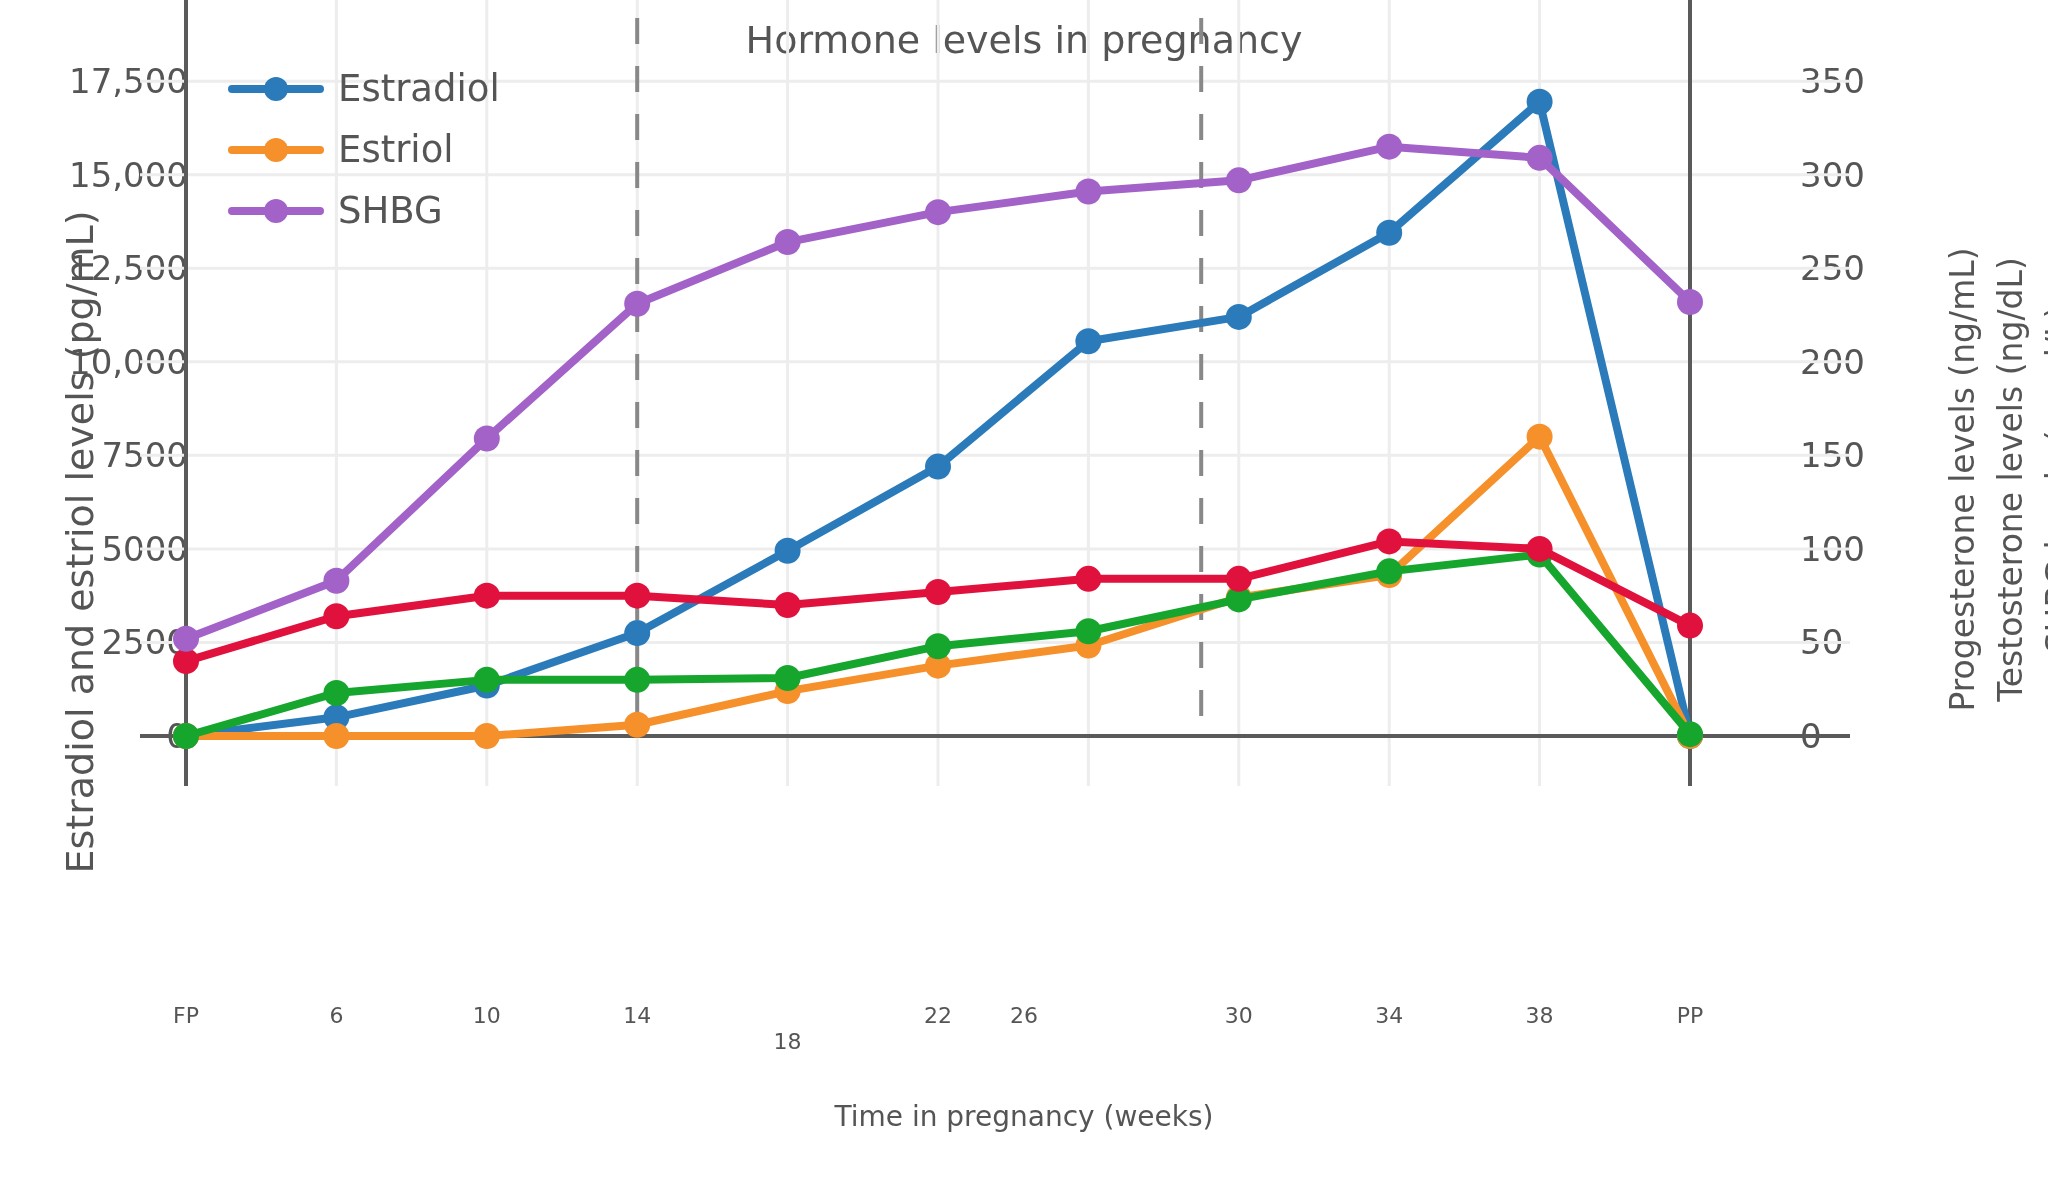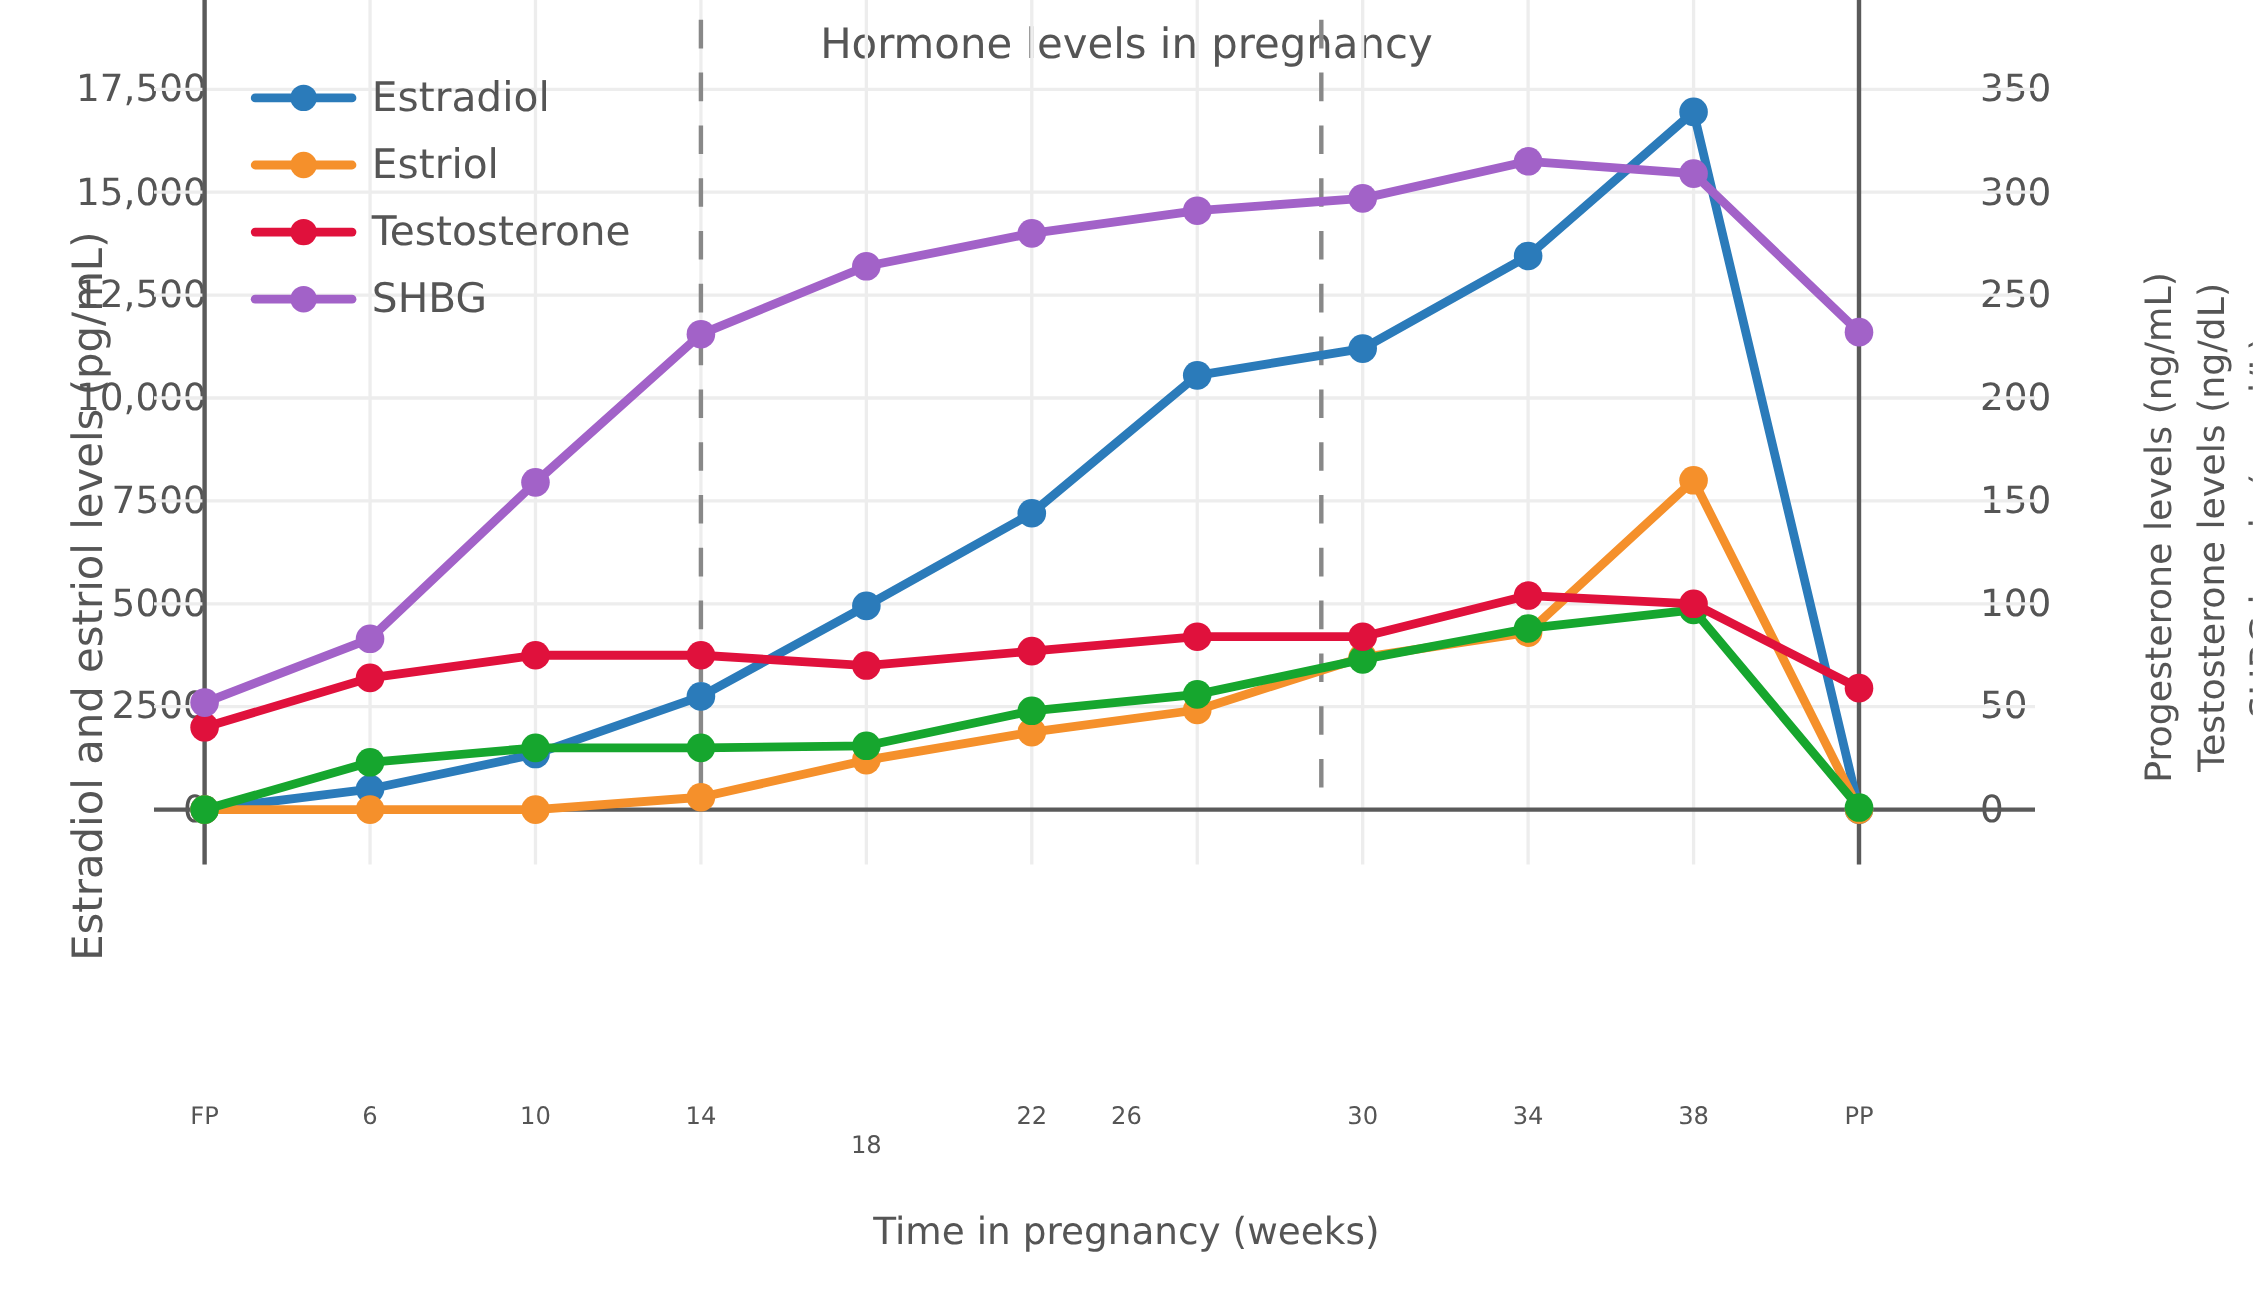--- a/index.html
+++ b/index.html
@@ -2,21 +2,21 @@
 <html><head>
 <meta charset="utf-8">
 <style>
   html,body{margin:0;padding:0;background:#ffffff;}
   body{width:2048px;height:1196px;overflow:hidden;
        font-family:"DejaVu Sans","Liberation Sans",sans-serif;}
   #root{position:relative;width:2048px;height:1196px;background:#fff;}
 
   .lbl{position:absolute;color:#4a4a4a;white-space:nowrap;}
   #chart-title{left:0;right:0;top:18px;text-align:center;font-size:38px;color:#555;}
-  #x-axis-title{left:0;right:0;top:1100px;text-align:center;font-size:34px;color:#555;}
+  #x-axis-title{left:0;right:0;top:1100px;text-align:center;font-size:28px;color:#555;}
 
   #y-left-title{position:absolute;left:-330px;top:520px;width:820px;text-align:center;
                 transform:rotate(-90deg);font-size:38px;color:#555;}
 
   .ytitle-right{position:absolute;width:760px;text-align:center;
                 transform:rotate(-90deg);font-size:33px;color:#555;}
   #y-right-title-1{left:1582px;top:460px;}
   #y-right-title-2{left:1630px;top:460px;}
   #y-right-title-3{left:1678px;top:460px;}
 
@@ -184,27 +184,20 @@
       </div>
       <div class="leg-row">
         <span class="leg-swatch">
           <span class="bar" style="background: rgb(245, 144, 43);"></span>
           <span class="dot" style="background: rgb(245, 144, 43);"></span>
         </span>
         <span class="leg-text">Estriol</span>
       </div>
       <div class="leg-row">
         <span class="leg-swatch">
-          <span class="bar" style="background: rgb(224, 17, 60);"></span>
-          <span class="dot" style="background: rgb(224, 17, 60);"></span>
-        </span>
-        <span class="leg-text">Testosterone</span>
-      </div>
-      <div class="leg-row">
-        <span class="leg-swatch">
           <span class="bar" style="background: rgb(162, 98, 200);"></span>
           <span class="dot" style="background: rgb(162, 98, 200);"></span>
         </span>
         <span class="leg-text">SHBG</span>
       </div>
     </div>
 
 </div>
 
 </body></html>

